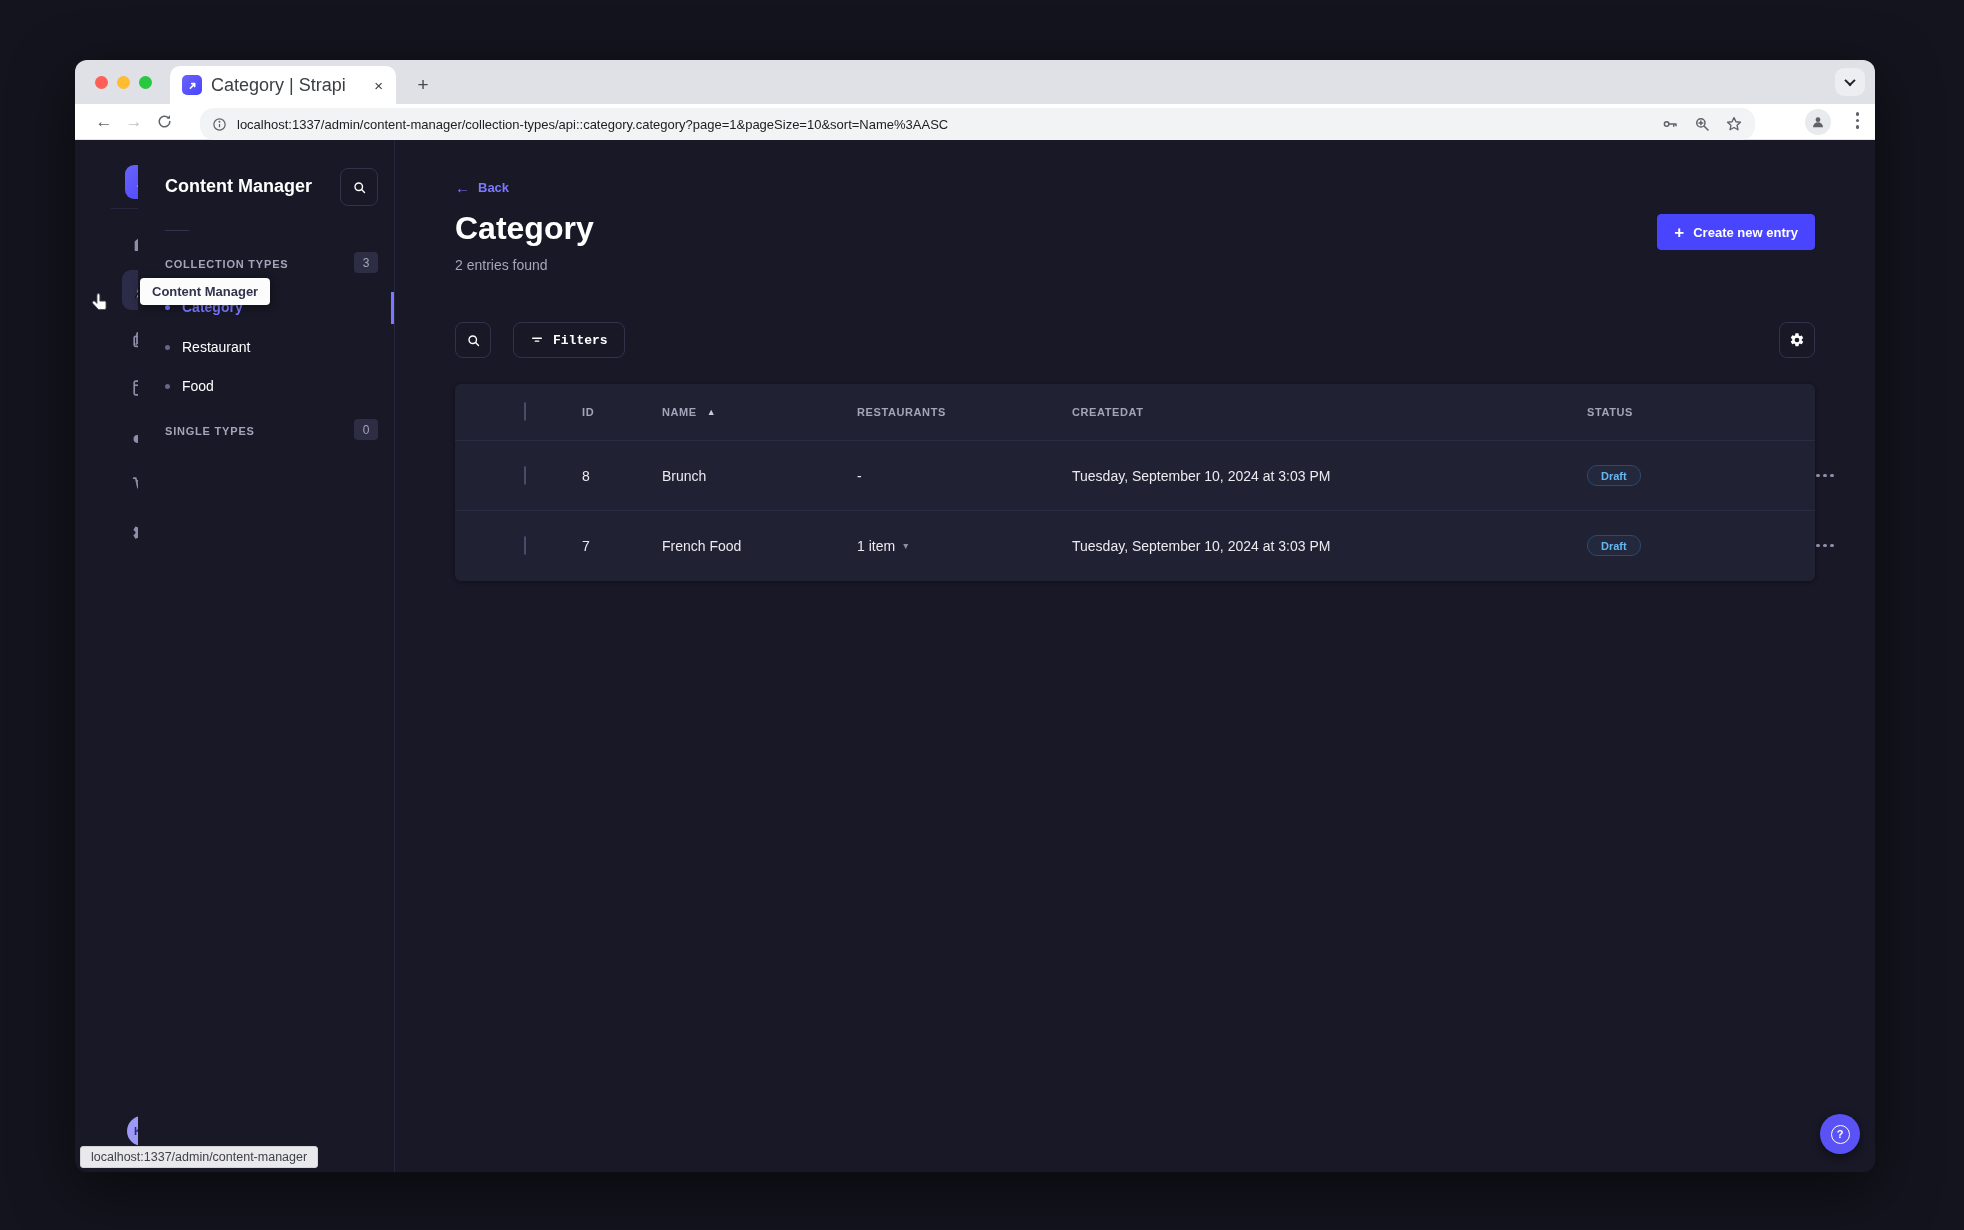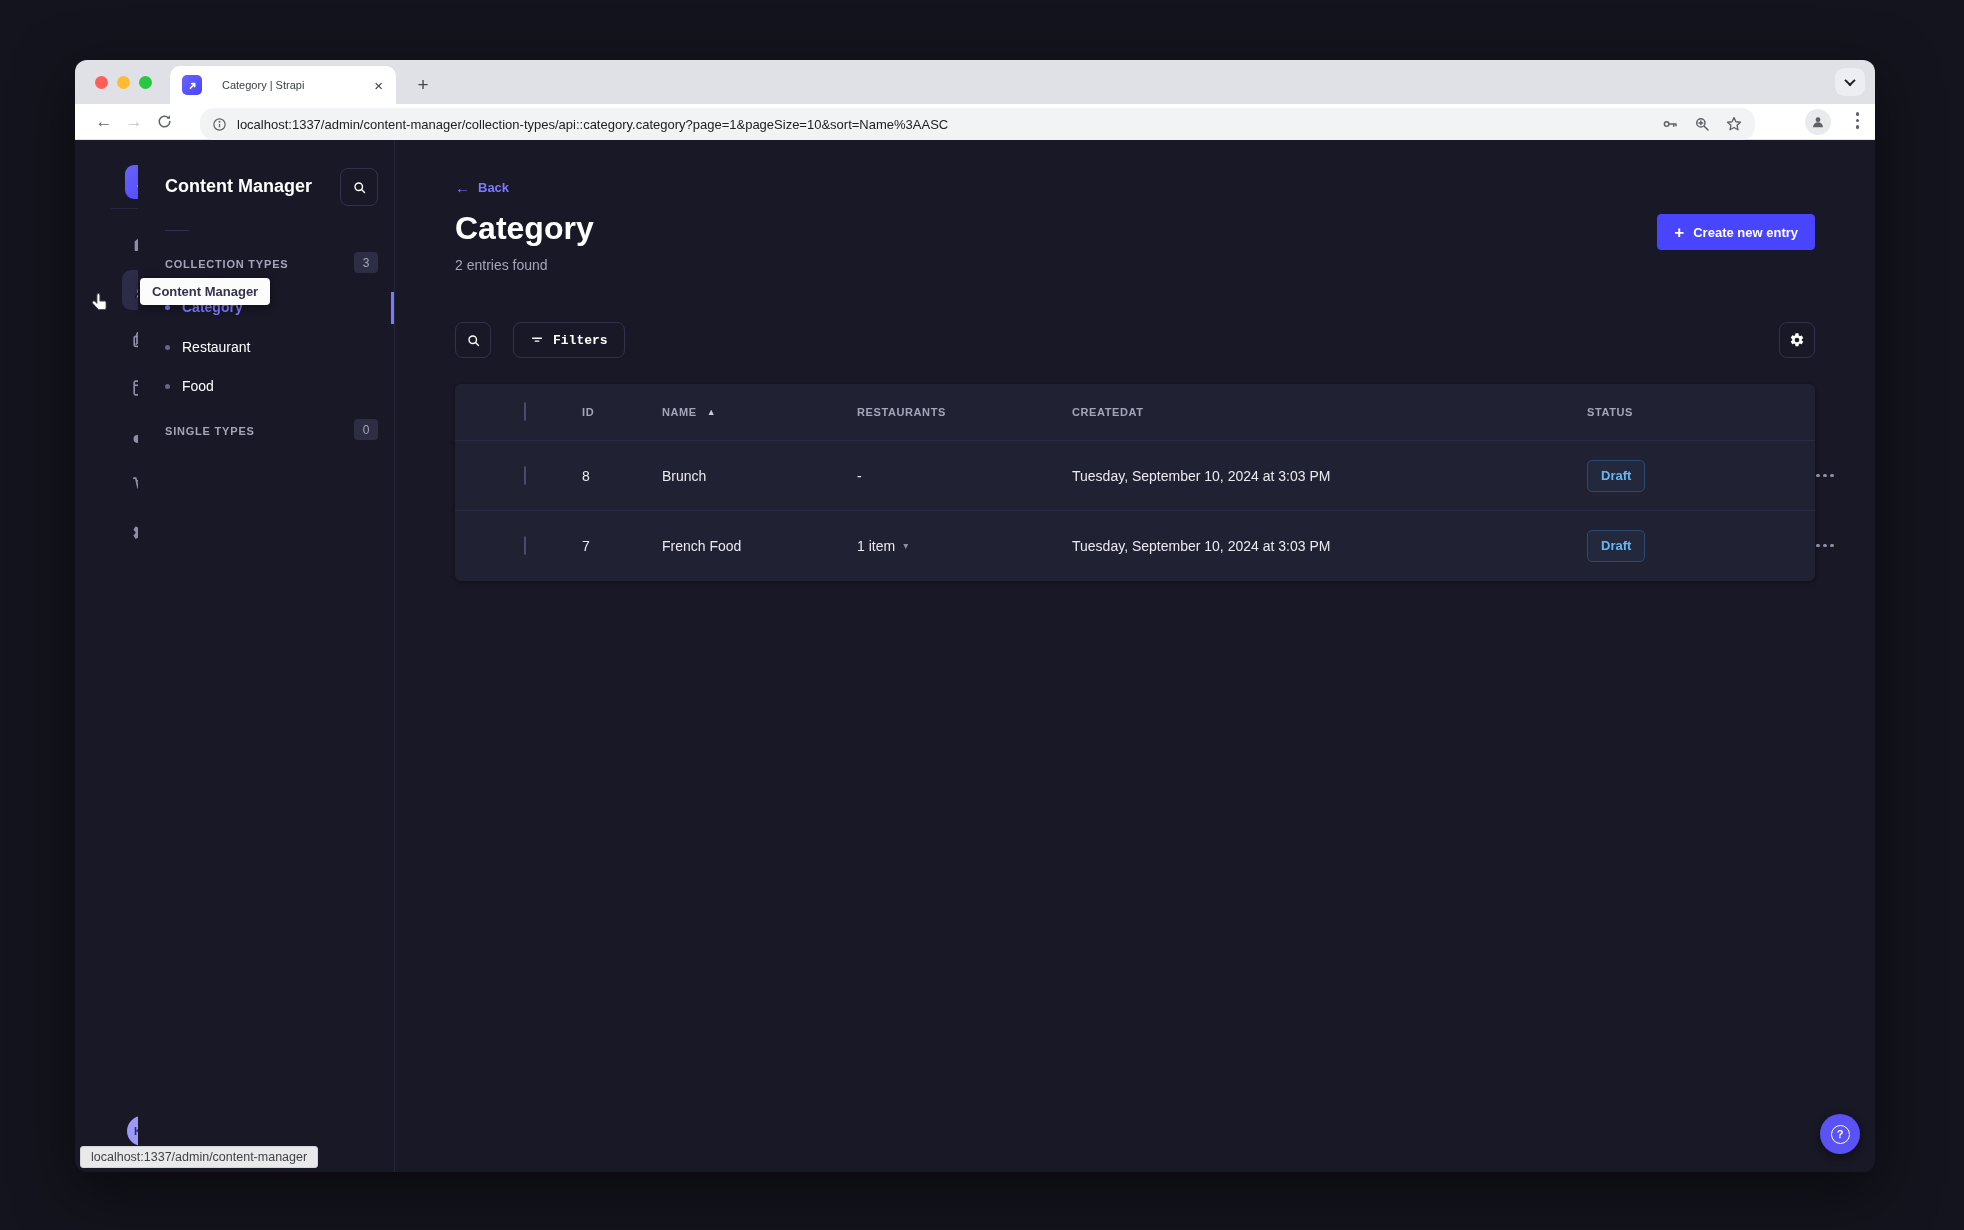--- a/index.html
+++ b/index.html
@@ -26,21 +26,21 @@
   .tab {
     position:absolute; left:95px; top:6px; width:226px; height:38px;
     background:#ffffff; border-radius:10px 10px 0 0;
     display:flex; align-items:center; padding:0 10px 0 12px;
   }
   .favicon {
     width:20px; height:20px; border-radius:5px; flex:0 0 auto;
     background:linear-gradient(135deg,#6a63fa,#4945ff);
     display:flex; align-items:center; justify-content:center;
   }
-  .tab-title { margin-left:20px; font-size:11px; color:#3c4043; flex:1 1 auto; white-space:nowrap; overflow:hidden; }
+  .tab-title { margin-left:9px; font-size:18px; color:#3c4043; flex:1 1 auto; white-space:nowrap; overflow:hidden; }
   .tab-close { font-size:15px; color:#3c4043; padding:0 3px; cursor:default; }
   .newtab {
     position:absolute; left:334px; top:11px; width:28px; height:28px;
     display:flex; align-items:center; justify-content:center;
     font-size:19px; color:#45494d; border-radius:50%;
   }
   .tabsearch {
     position:absolute; right:10px; top:8px; width:30px; height:28px; border-radius:9px;
     background:#eceef1; display:flex; align-items:center; justify-content:center;
   }
@@ -144,23 +144,23 @@
   }
   .thead { height:56px; }
   .tbody-row { height:70px; border-top:1px solid #2b2b43; }
   .cb-cell { padding-left:32px; }
   .checkbox { width:22px; height:22px; border:1px solid #4a4a6a; border-radius:4px; background:transparent; }
   .th-cell { font-size:11px; font-weight:bold; letter-spacing:.6px; color:#a5a5ba; display:flex; align-items:center; gap:10px; }
   .sort { font-size:9px; color:#c9c9da; }
   .td-cell { font-size:14px; color:#eaeaef; display:flex; align-items:center; gap:8px; }
   .caret { font-size:10px; color:#8e8ea9; }
   .status-badge {
-    display:inline-flex; align-items:center; height:32px; padding:0 13px;
-    border:1px solid #2a4a6e; border-radius:5px; background:rgba(102,183,241,.05);
-    color:#66b7f1; font-size:13px; font-weight:600;
+    display:inline-flex; align-items:center; height:21px; padding:0 13px;
+    border:1px solid #2a4a6e; border-radius:10px; background:rgba(102,183,241,.05);
+    color:#66b7f1; font-size:11px; font-weight:600;
   }
   .row-dots { display:flex; gap:3.5px; margin-left:34px; }
   .row-dots i { width:3.5px; height:3.5px; border-radius:50%; background:#8e8ea9; }
   
   .tooltip {
     position:absolute; left:65px; top:138px; height:27px; padding:0 12px; z-index:50;
     background:#fcfcfd; border-radius:4px; box-shadow:0 2px 10px rgba(0,0,0,.4);
     color:#32324d; font-size:13px; font-weight:600; display:flex; align-items:center; white-space:nowrap;
   }
   .cursor { position:absolute; left:15px; top:151px; z-index:60; }

